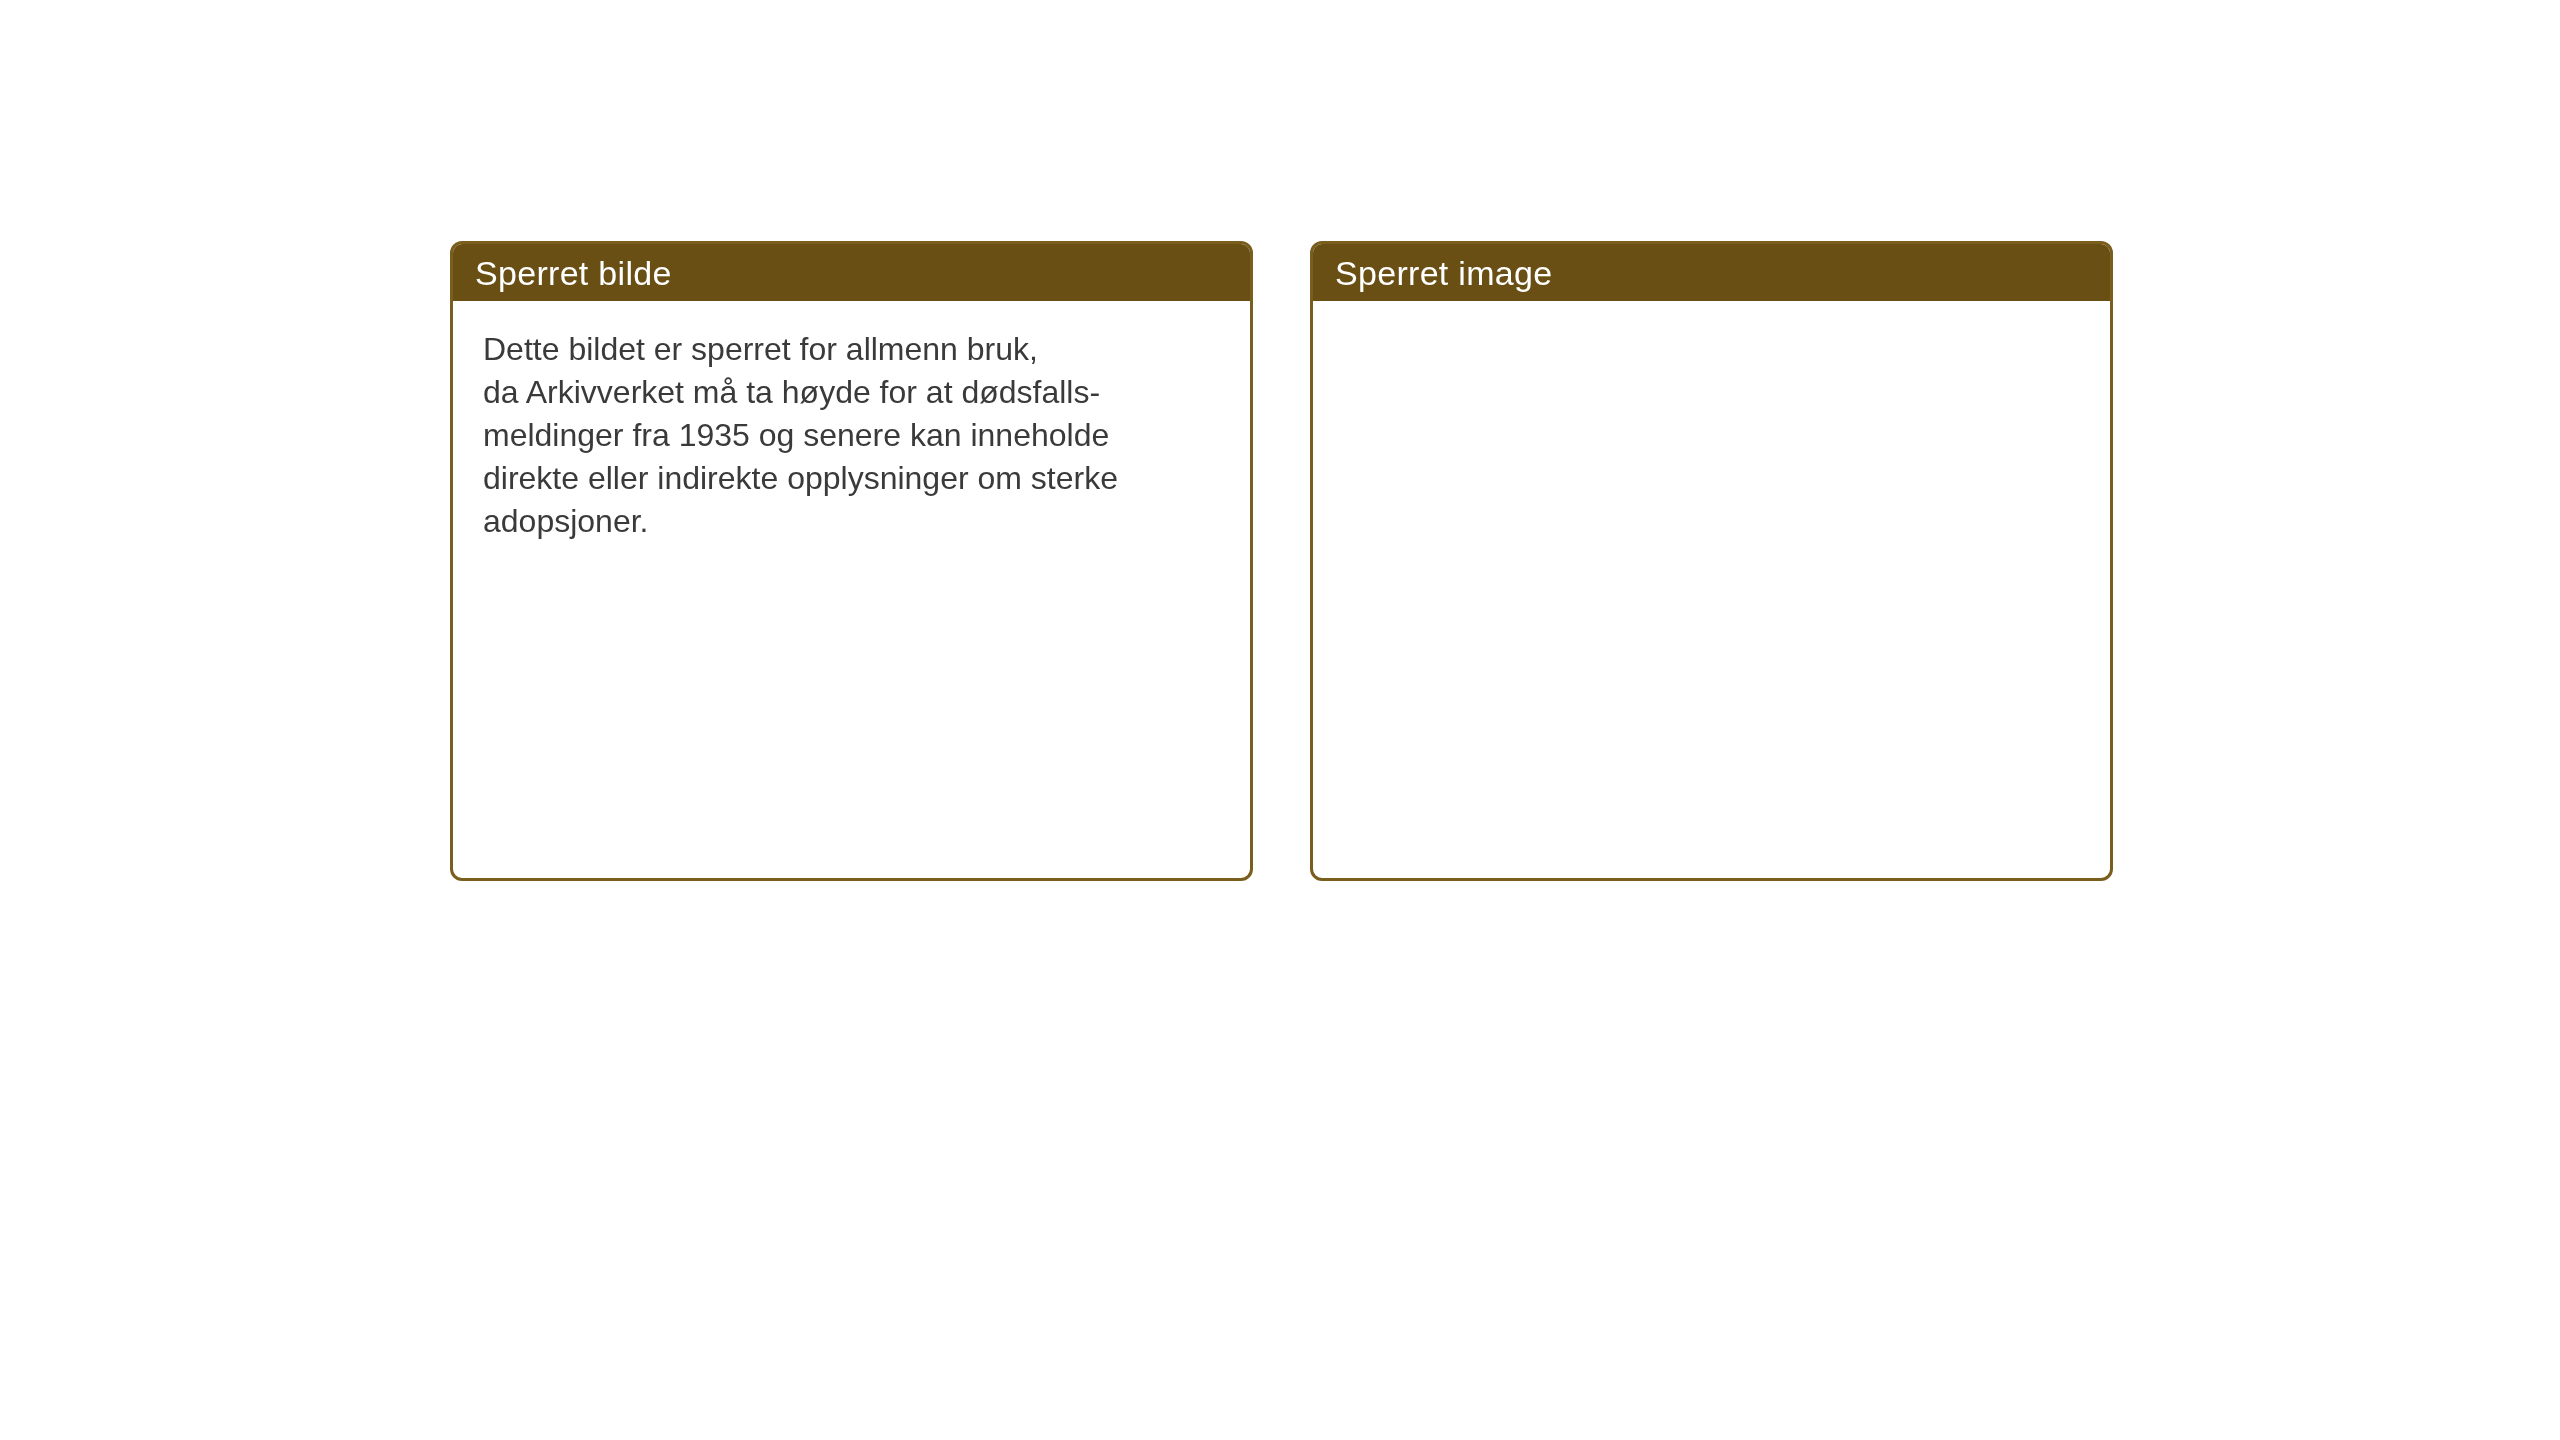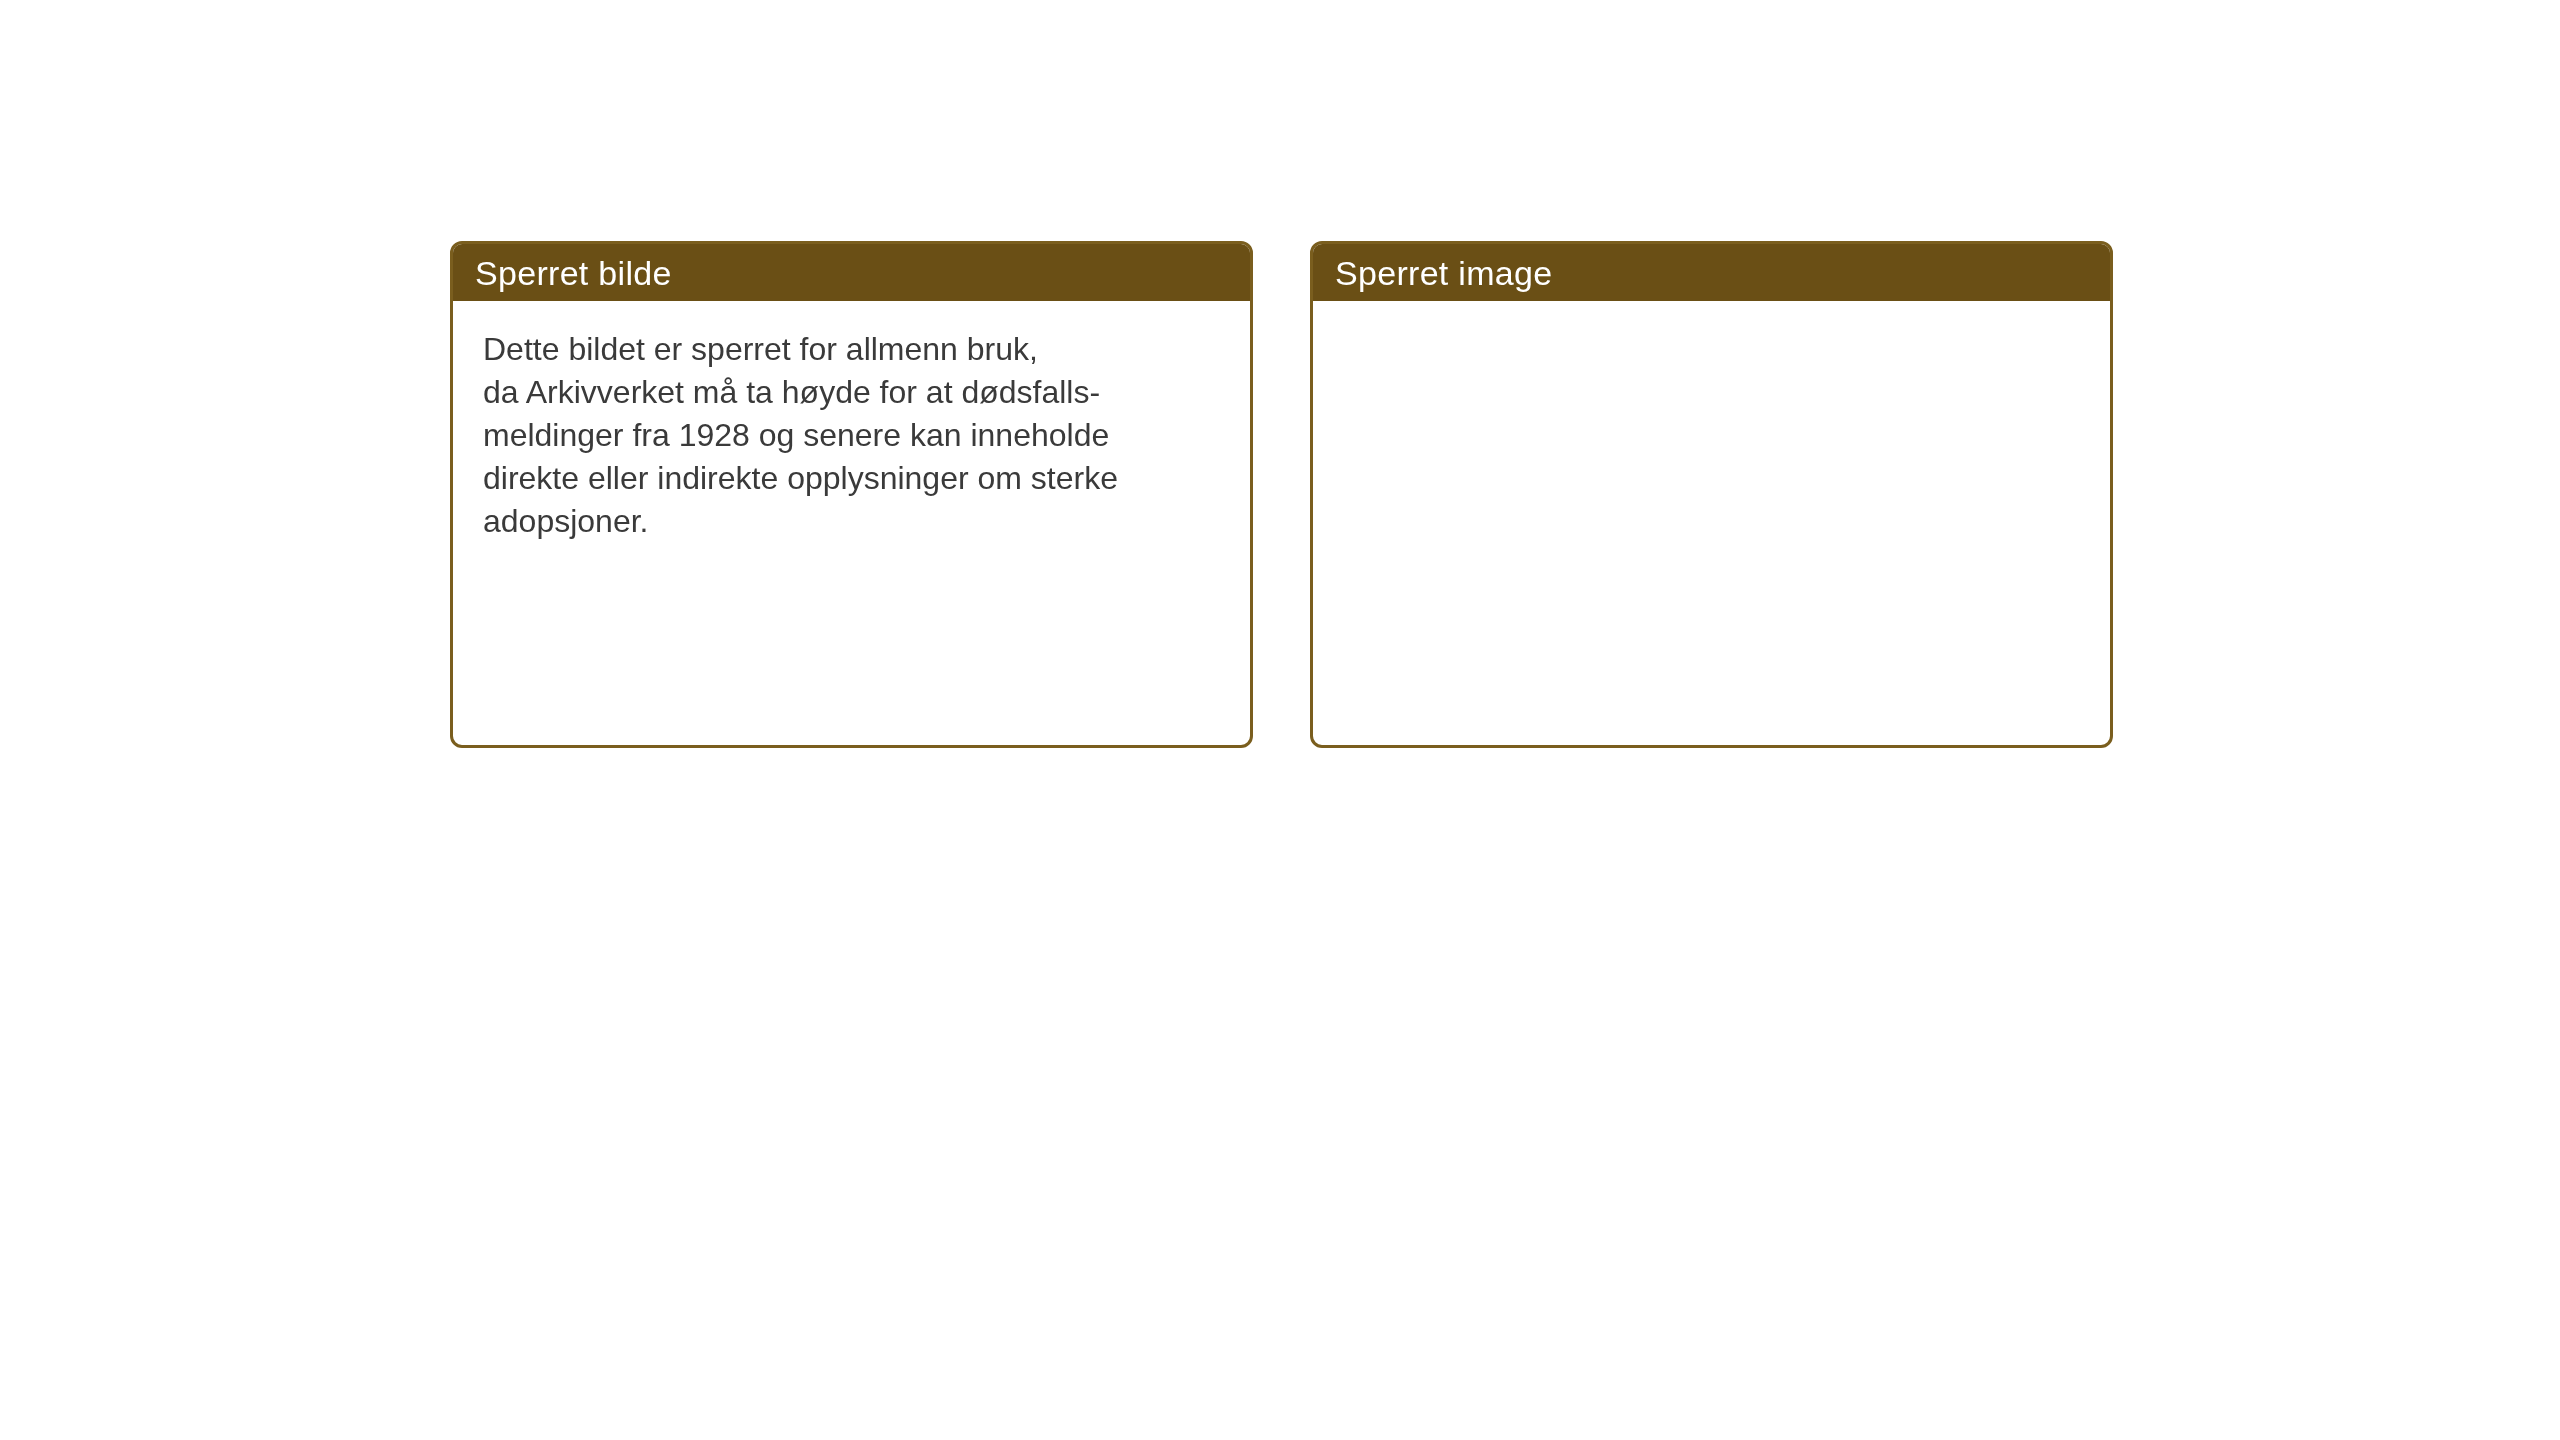--- a/index.html
+++ b/index.html
@@ -16,21 +16,21 @@
   }
   .cards-row {
     position: absolute;
     left: 450px;
     top: 241px;
     display: flex;
     gap: 57px;
   }
   .notice-card {
     width: 803px;
-    height: 507px;
+    height: 640px;
     box-sizing: border-box;
     background: #ffffff;
     border: 3px solid var(--card-border, #7a5e1e);
     border-radius: 12px;
     overflow: hidden;
   }
   .card-header {
     height: 57px;
     background: var(--header-bg, #6a4f15);
     display: flex;
@@ -60,21 +60,21 @@
 
 <div class="cards-row">
 
   <div class="notice-card">
     <div class="card-header">
       <span class="card-title">Sperret bilde</span>
     </div>
     <div class="card-body">
       <p>Dette bildet er sperret for allmenn bruk,
 da Arkivverket må ta høyde for at dødsfalls-
-meldinger fra 1928 og senere kan inneholde
+meldinger fra 1935 og senere kan inneholde
 direkte eller indirekte opplysninger om sterke
 adopsjoner.</p>
     </div>
   </div>
 
   <div class="notice-card">
     <div class="card-header">
       <span class="card-title">Sperret image</span>
     </div>
     <div class="card-body">

